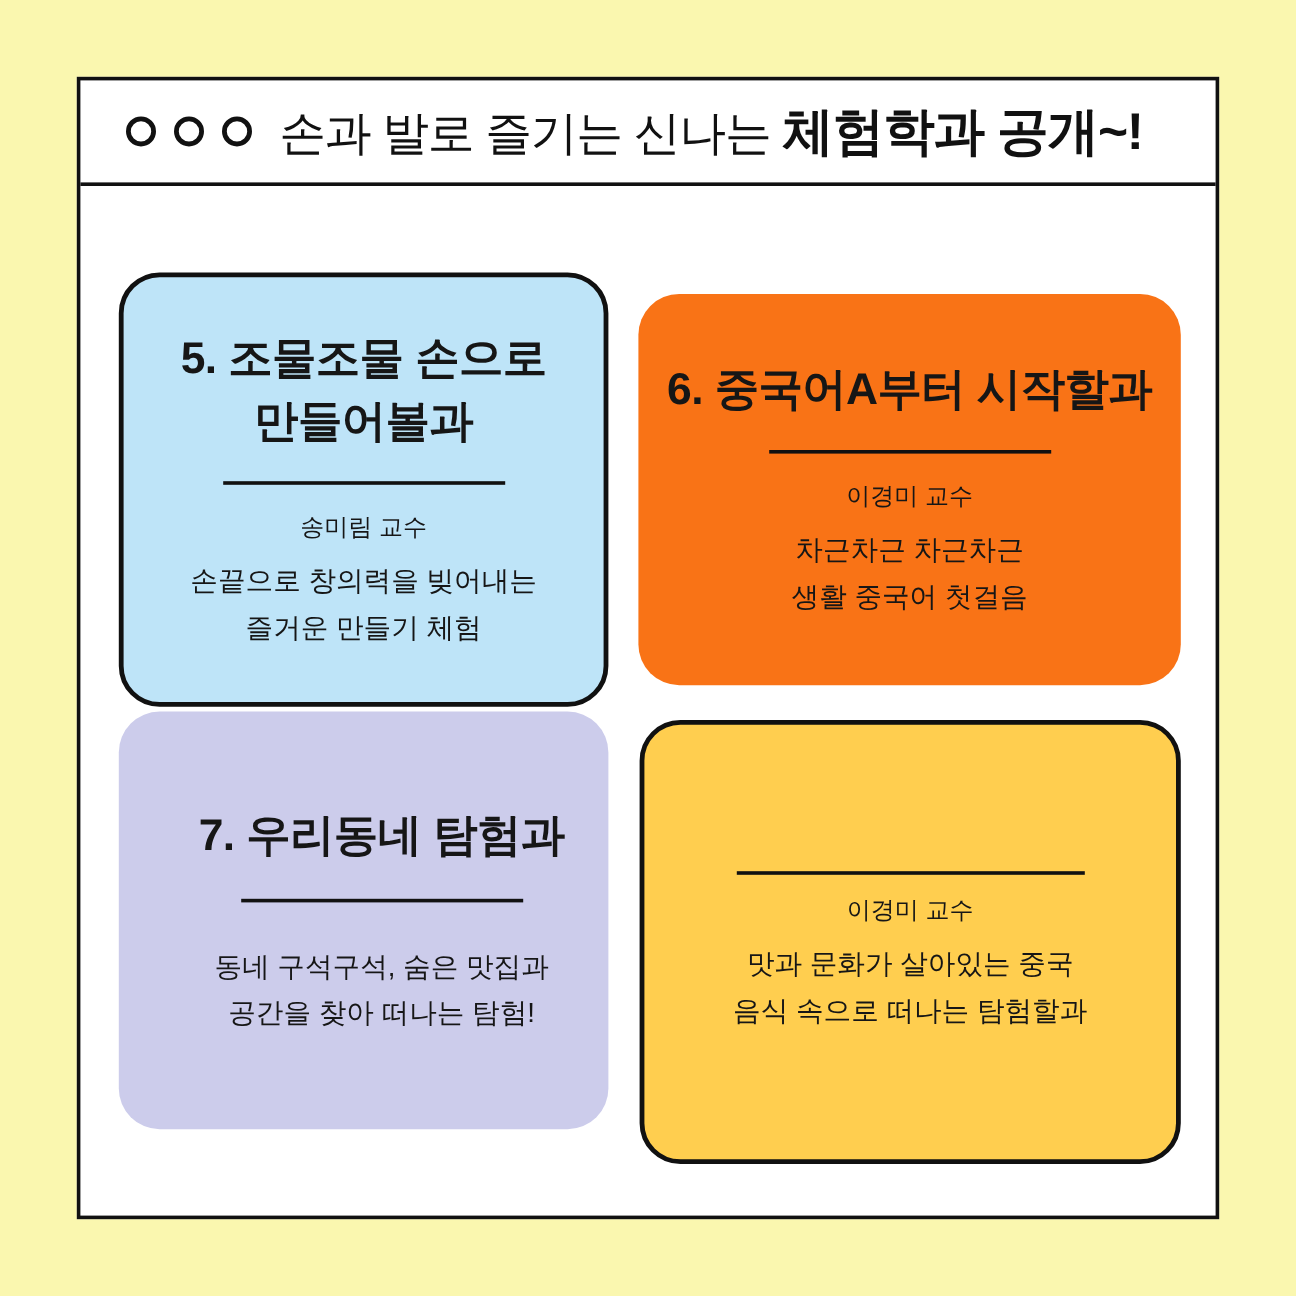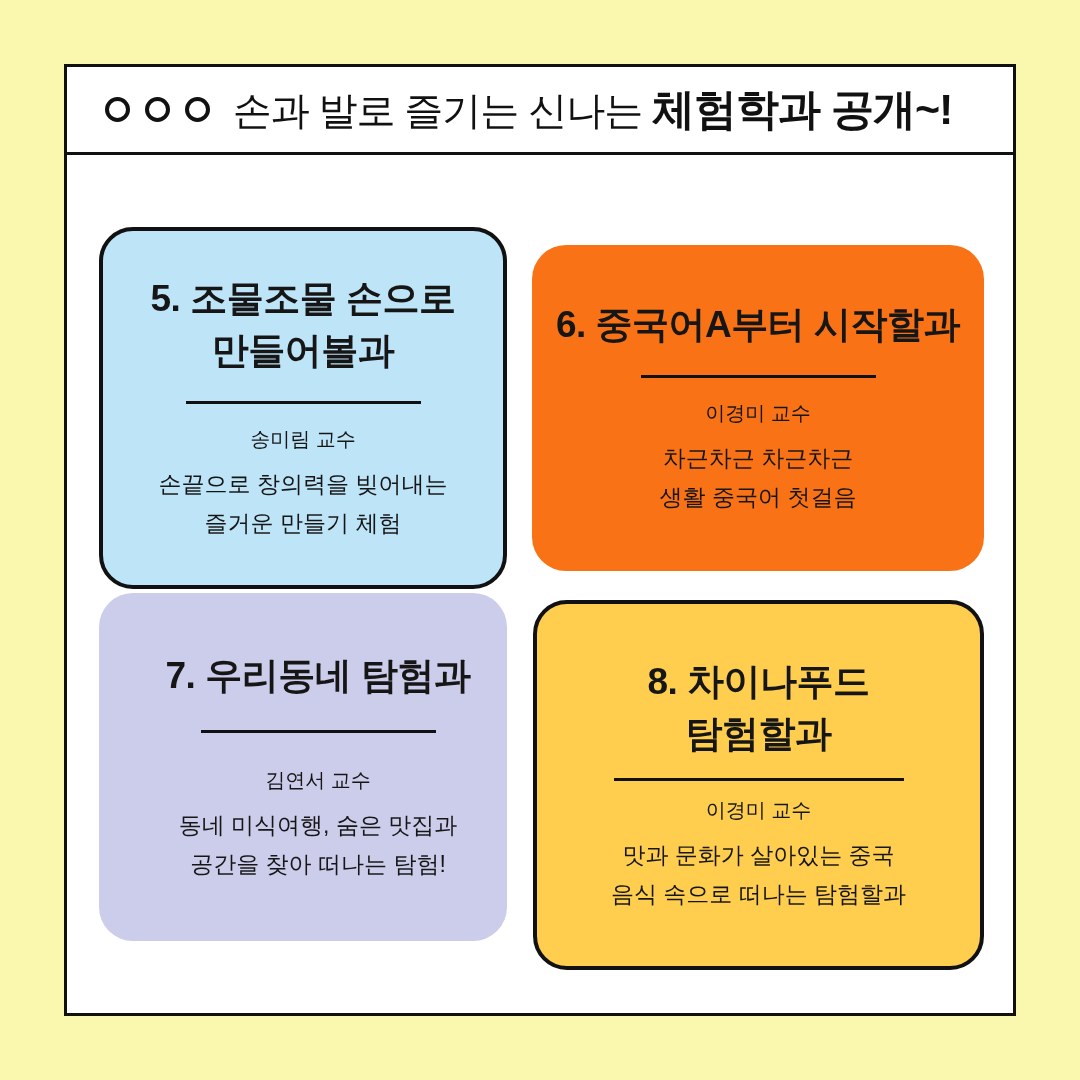--- a/index.html
+++ b/index.html
@@ -115,28 +115,25 @@
       <div class="card-title">6. 중국어A부터 시작할과</div>
       <div class="divider"></div>
       <div class="card-prof">이경미 교수</div>
       <div class="card-desc">차근차근 차근차근
 생활 중국어 첫걸음</div>
     </div>
 
     <div class="card card-7" style="background-color: rgb(204, 204, 235);">
       <div class="card-title">7. 우리동네 탐험과</div>
       <div class="divider"></div>
-      <div class="card-prof">김연서 교수</div>
-      <div class="card-desc">동네 미식여행, 숨은 맛집과
+      <div class="card-desc">동네 구석구석, 숨은 맛집과
 공간을 찾아 떠나는 탐험!</div>
     </div>
 
     <div class="card card-8 bordered" style="background-color: rgb(255, 206, 79);">
-      <div class="card-title">8. 차이나푸드
-탐험할과</div>
       <div class="divider"></div>
       <div class="card-prof">이경미 교수</div>
       <div class="card-desc">맛과 문화가 살아있는 중국
 음식 속으로 떠나는 탐험할과</div>
     </div>
 
   </div>
 </div>
 
 </body></html>

